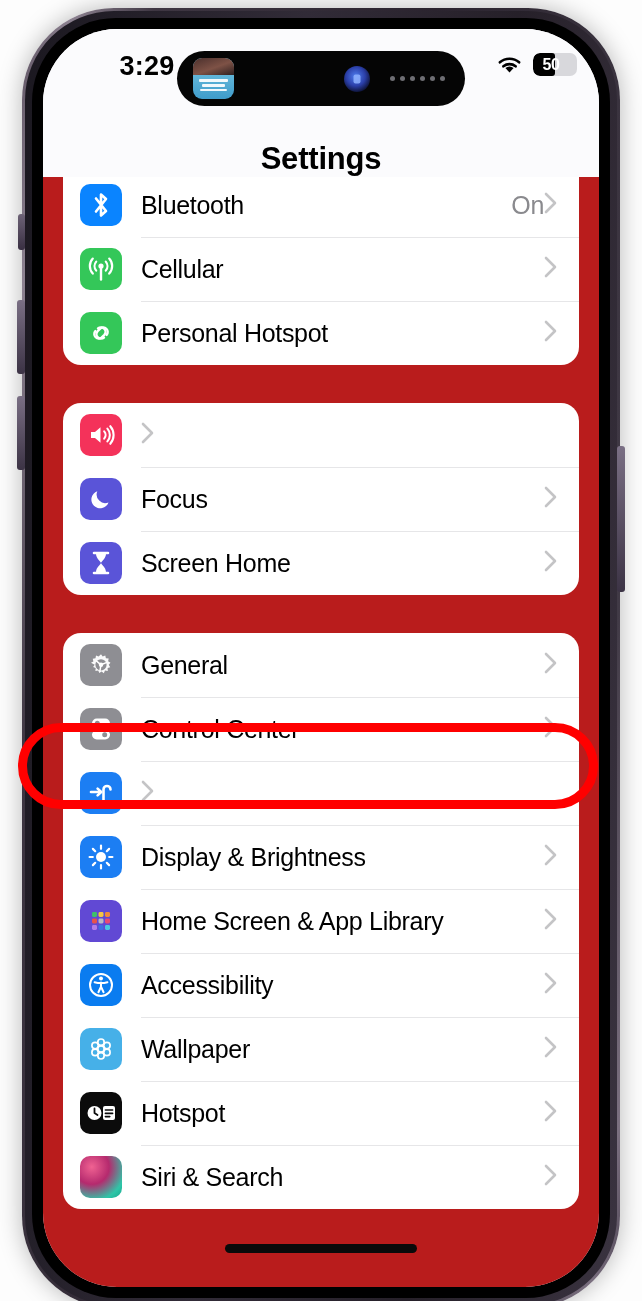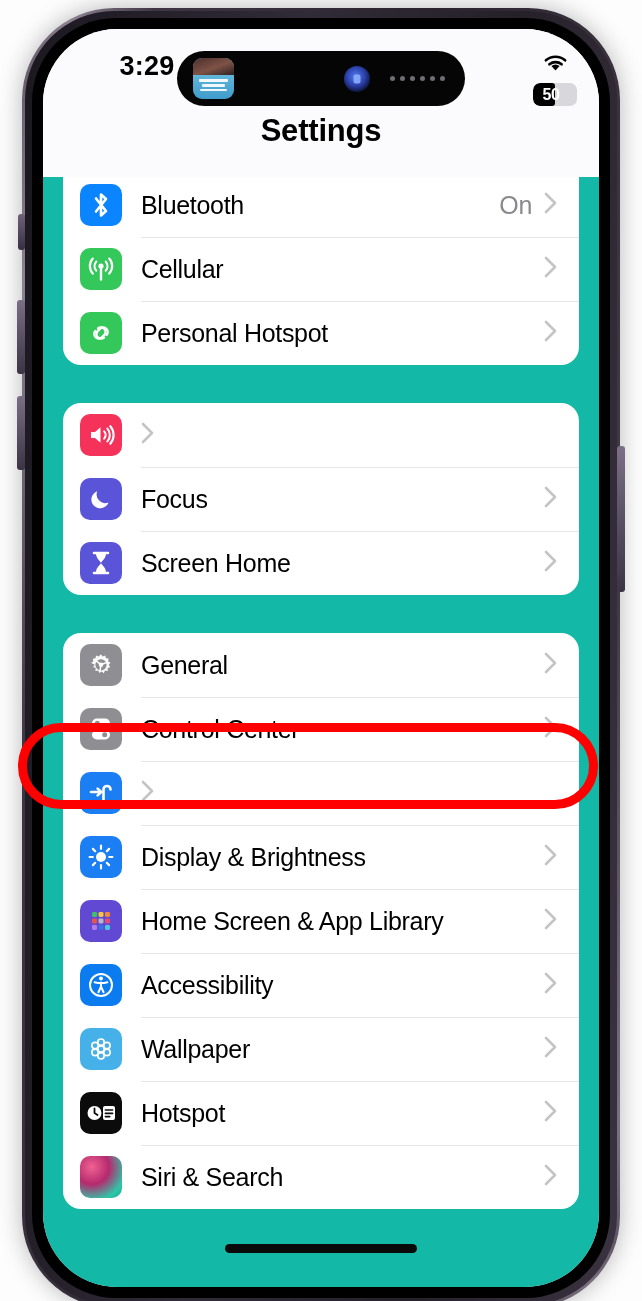--- a/index.html
+++ b/index.html
@@ -45,21 +45,21 @@
   .status-bar{
     position:absolute; left:12px; top:0; width:556px; height:74px;
     z-index:6; pointer-events:none;
   }
   .clock{
     position:absolute; left:42px; top:22px; width:100px;
     font-size:27px; font-weight:700; letter-spacing:.2px; color:#000;
     text-align:center;
   }
   .status-right{
-    position:absolute; right:34px; top:24px; display:flex; align-items:center; gap:10px;flex-direction:column;
+    position:absolute; right:34px; top:24px; display:flex; align-items:center; gap:10px;
   }
   .wifi-icon{ width:27px; height:20px; display:block; }
   .battery{
     position:relative; width:44px; height:23px; border-radius:7px;
     background:#d8d8dc; overflow:hidden;
   }
   .battery .fill{
     position:absolute; left:0; top:0; height:100%; width:50%;
     background:#000; border-radius:7px 3px 3px 7px;
   }
@@ -95,32 +95,32 @@
     position:relative;
   }
   .di-orb::after{
     content:""; position:absolute; left:50%; top:50%; transform:translate(-50%,-50%);
     width:7px; height:9px; border-radius:2px; background:#8fb2ff; opacity:.85;
   }
   .di-dots{ display:flex; gap:5px; align-items:center; margin-right:4px; }
   .di-dots i{ width:5px; height:5px; border-radius:50%; background:#6e6e73; display:block; }
 
   .nav-title{
-    position:absolute; left:0; top:84px; width:556px; text-align:center;
+    position:absolute; left:0; top:112px; width:556px; text-align:center;
     font-size:31px; font-weight:700; color:#000; letter-spacing:-.2px; z-index:5;
   }
   .nav-bar-bg{
     position:absolute; left:0; top:0; width:556px; height:148px;
     background:#fbfbfd; z-index:4;
   }
 
   
   .content{
     position:absolute; left:0; top:148px; width:556px; height:1110px;
-    background:#14b8a6; z-index:3; overflow:hidden;
+    background:#b91c1c; z-index:3; overflow:hidden;
   }
   .group{
     background:#ffffff; border-radius:18px; margin:0 20px;
   }
   .group.flush-top{ border-radius:0 0 18px 18px; margin-top:-4px; }
   .gap{ height:38px; }
 
   .row{
     display:flex; align-items:center; height:64px; padding-left:17px; position:relative;
   }
@@ -131,21 +131,21 @@
   .ico{
     width:42px; height:42px; border-radius:10px; flex:none; margin-right:19px;
     display:flex; align-items:center; justify-content:center; overflow:hidden;
     position:relative;
   }
   .ico svg{ display:block; }
   .label{
     font-size:25px; color:#000; letter-spacing:-.3px; flex:1; white-space:nowrap;
   }
   .value{
-    font-size:25px; color:#8a8a8e; letter-spacing:-.3px; margin-right:12px;
+    font-size:25px; color:#8a8a8e; letter-spacing:-.3px; margin-right:0;
   }
   .chev{ margin-right:22px; flex:none; }
 
   
   .annot{
     position:absolute; z-index:9; border:9px solid #ff0000; border-radius:60px;
     left:18px; top:723px; width:580px; height:86px; pointer-events:none;
     background:transparent;
   }
   .home-indicator{

